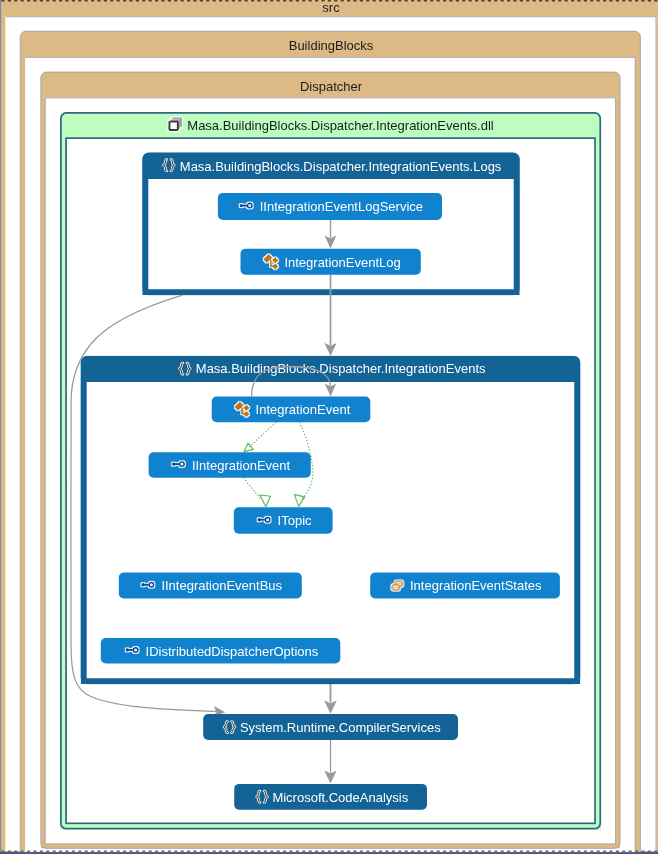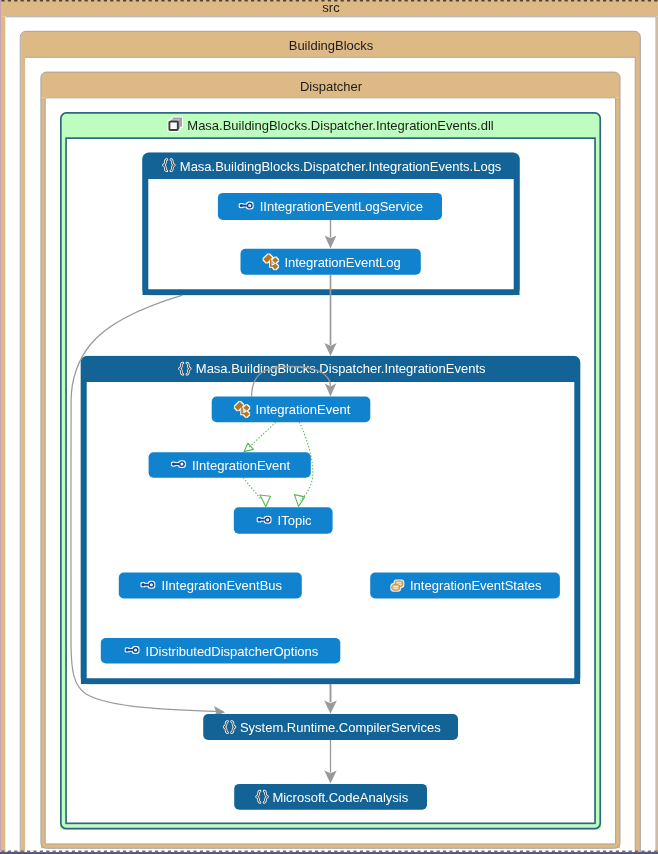--- a/index.html
+++ b/index.html
@@ -1,18 +1,18 @@
 <!DOCTYPE html>
 <html><head>
 <meta charset="utf-8">
 <title>Dependency Diagram</title>
 <style>
   html,body{margin:0;padding:0;background:#ffffff;}
   body{width:658px;height:854px;overflow:hidden;font-family:"Liberation Sans",sans-serif;}
-  #stage{position:relative;width:658px;height:854px;overflow:hidden;background:#f9a8d4;}
+  #stage{position:relative;width:658px;height:854px;overflow:hidden;background:#737373;}
   svg#diagram{position:absolute;left:0;top:0;width:658px;height:854px;display:block;}
   text{font-family:"Liberation Sans",sans-serif;}
   .ctitle{font-size:13px;fill:#1c1c1c;text-anchor:middle;}
   .nodelabel{font-size:13px;fill:#ffffff;}
   .asmlabel{font-size:13px;fill:#1c1c1c;}
 </style>
 </head>
 <body>
 
 <div id="stage">

